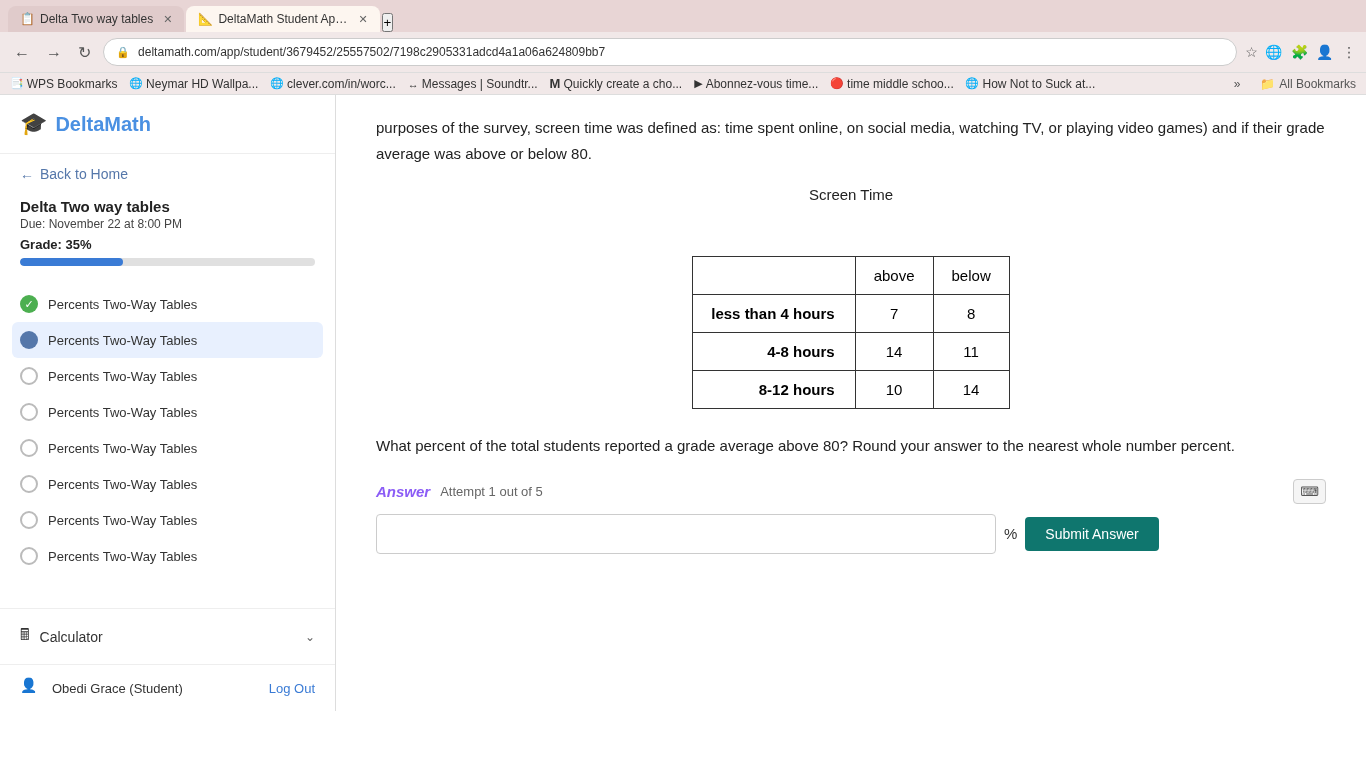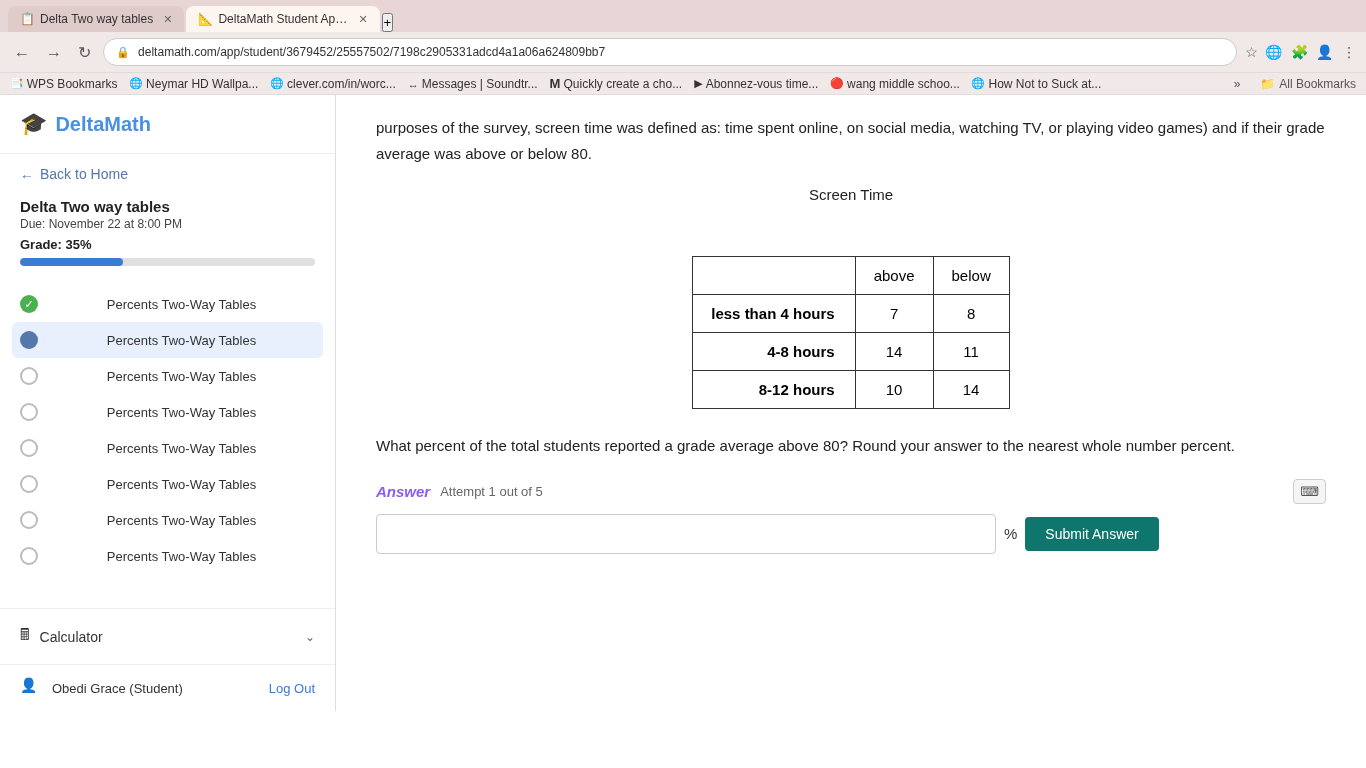--- a/index.html
+++ b/index.html
@@ -49,21 +49,21 @@
     .progress-bar-container { width: 100%; height: 8px; background: #e0e0e0; border-radius: 4px; overflow: hidden; }
     .progress-bar-fill { height: 100%; background: #3a7bd5; border-radius: 4px; }
 
     .problem-list { padding: 8px 12px; }
     .problem-item { display: flex; align-items: center; gap: 10px; padding: 9px 8px; border-radius: 6px; cursor: pointer; font-size: 13px; color: #333; }
     .problem-item.active { background: #e8f0fe; }
     .problem-item .status-icon { width: 18px; height: 18px; border-radius: 50%; display: flex; align-items: center; justify-content: center; font-size: 11px; flex-shrink: 0; }
     .status-icon.completed { background: #4caf50; color: white; }
     .status-icon.current { background: #5577aa; color: white; width: 18px; height: 18px; }
     .status-icon.pending { border: 2px solid #bbb; background: #fff; }
-    .problem-item-label { flex: 1; text-align: center; }
+    .problem-item-label { flex: 1; }
 
     .sidebar-footer { margin-top: auto; border-top: 1px solid #eee; }
     .calculator-row { display: flex; align-items: center; justify-content: space-between; padding: 14px 20px; cursor: pointer; }
     .calculator-left { display: flex; align-items: center; gap: 10px; font-size: 14px; color: #333; }
     .calc-icon { font-size: 16px; }
     .chevron-down { color: #666; font-size: 12px; }
     .user-row { display: flex; align-items: center; justify-content: space-between; padding: 12px 20px; border-top: 1px solid #eee; }
     .user-left { display: flex; align-items: center; gap: 10px; }
     .user-avatar { width: 22px; height: 22px; }
     .user-name { font-size: 13px; color: #333; }
@@ -152,21 +152,21 @@
     <span class="bookmark-item">
       <span class="bk-icon" style="font-weight:bold;font-size:13px;color:#333;">M</span>
       <span>Quickly create a cho...</span>
     </span>
     <span class="bookmark-item">
       <span class="bk-icon">▶</span>
       <span>Abonnez-vous time...</span>
     </span>
     <span class="bookmark-item">
       <span class="bk-icon">🔴</span>
-      <span>wang middle schoo...</span>
+      <span>time middle schoo...</span>
     </span>
     <span class="bookmark-item">
       <span class="bk-icon">🌐</span>
       <span>How Not to Suck at...</span>
     </span>
     <span class="more-bookmarks">»</span>
     <div class="bookmarks-manager">
       <span>📁</span>
       <span>All Bookmarks</span>
     </div>

